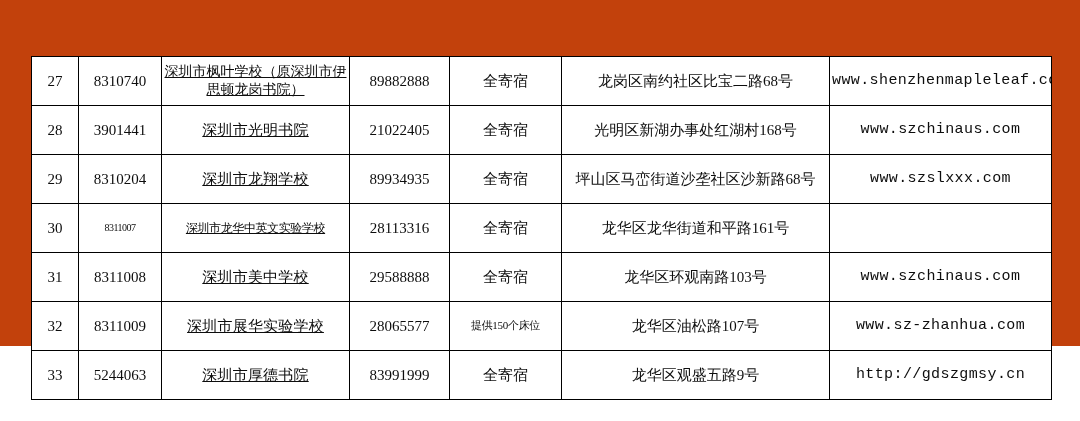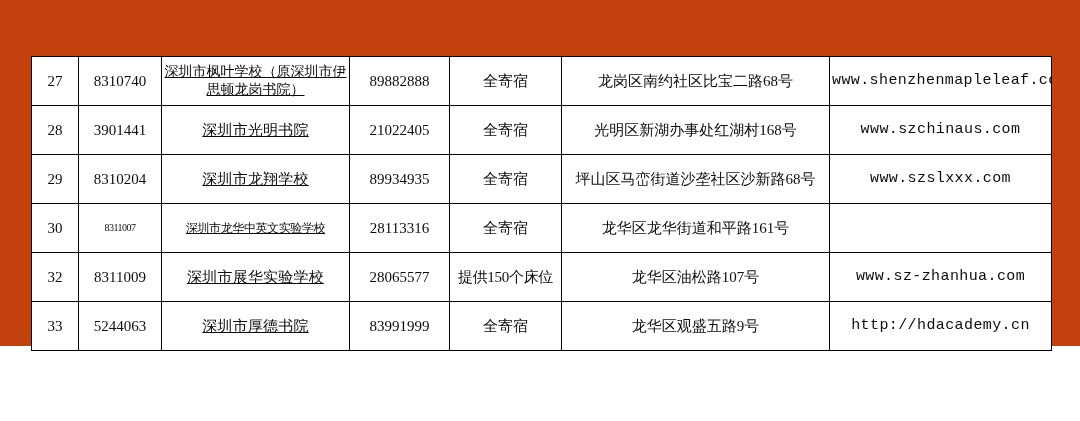--- a/index.html
+++ b/index.html
@@ -74,21 +74,21 @@
     font-size: 12px;
     letter-spacing: -0.4px;
   }
   td.tel {
     font-size: 15px;
   }
   td.board {
     font-size: 15px;
   }
   td.board.small {
-    font-size: 15px;
+    font-size: 11px;
     letter-spacing: -0.3px;
   }
   td.addr {
     font-size: 15px;
   }
   td.site {
     font-family: "Liberation Mono", "DejaVu Sans Mono", monospace;
     font-size: 12.5px;
     letter-spacing: 0.4px;
   }
@@ -139,33 +139,42 @@
         <tr>
           <td class="idx">30</td>
           <td class="code tight">8311007</td>
           <td class="name tight">深圳市龙华中英文实验学校</td>
           <td class="tel">28113316</td>
           <td class="board">全寄宿</td>
           <td class="addr">龙华区龙华街道和平路161号</td>
           <td class="site"></td>
         </tr>
         <tr>
+          <td class="idx">31</td>
+          <td class="code">8311008</td>
+          <td class="name">深圳市美中学校</td>
+          <td class="tel">29588888</td>
+          <td class="board">全寄宿</td>
+          <td class="addr">龙华区环观南路103号</td>
+          <td class="site">www.szchinaus.com</td>
+        </tr>
+        <tr>
           <td class="idx">32</td>
           <td class="code">8311009</td>
           <td class="name">深圳市展华实验学校</td>
           <td class="tel">28065577</td>
           <td class="board small">提供150个床位</td>
           <td class="addr">龙华区油松路107号</td>
           <td class="site">www.sz-zhanhua.com</td>
         </tr>
         <tr>
           <td class="idx">33</td>
           <td class="code">5244063</td>
           <td class="name">深圳市厚德书院</td>
           <td class="tel">83991999</td>
           <td class="board">全寄宿</td>
           <td class="addr">龙华区观盛五路9号</td>
-          <td class="site">http://hdacademy.cn</td>
+          <td class="site">http://gdszgmsy.cn</td>
         </tr>
       </tbody>
     </table>
   </div>
 </div>
 
 </body></html>

